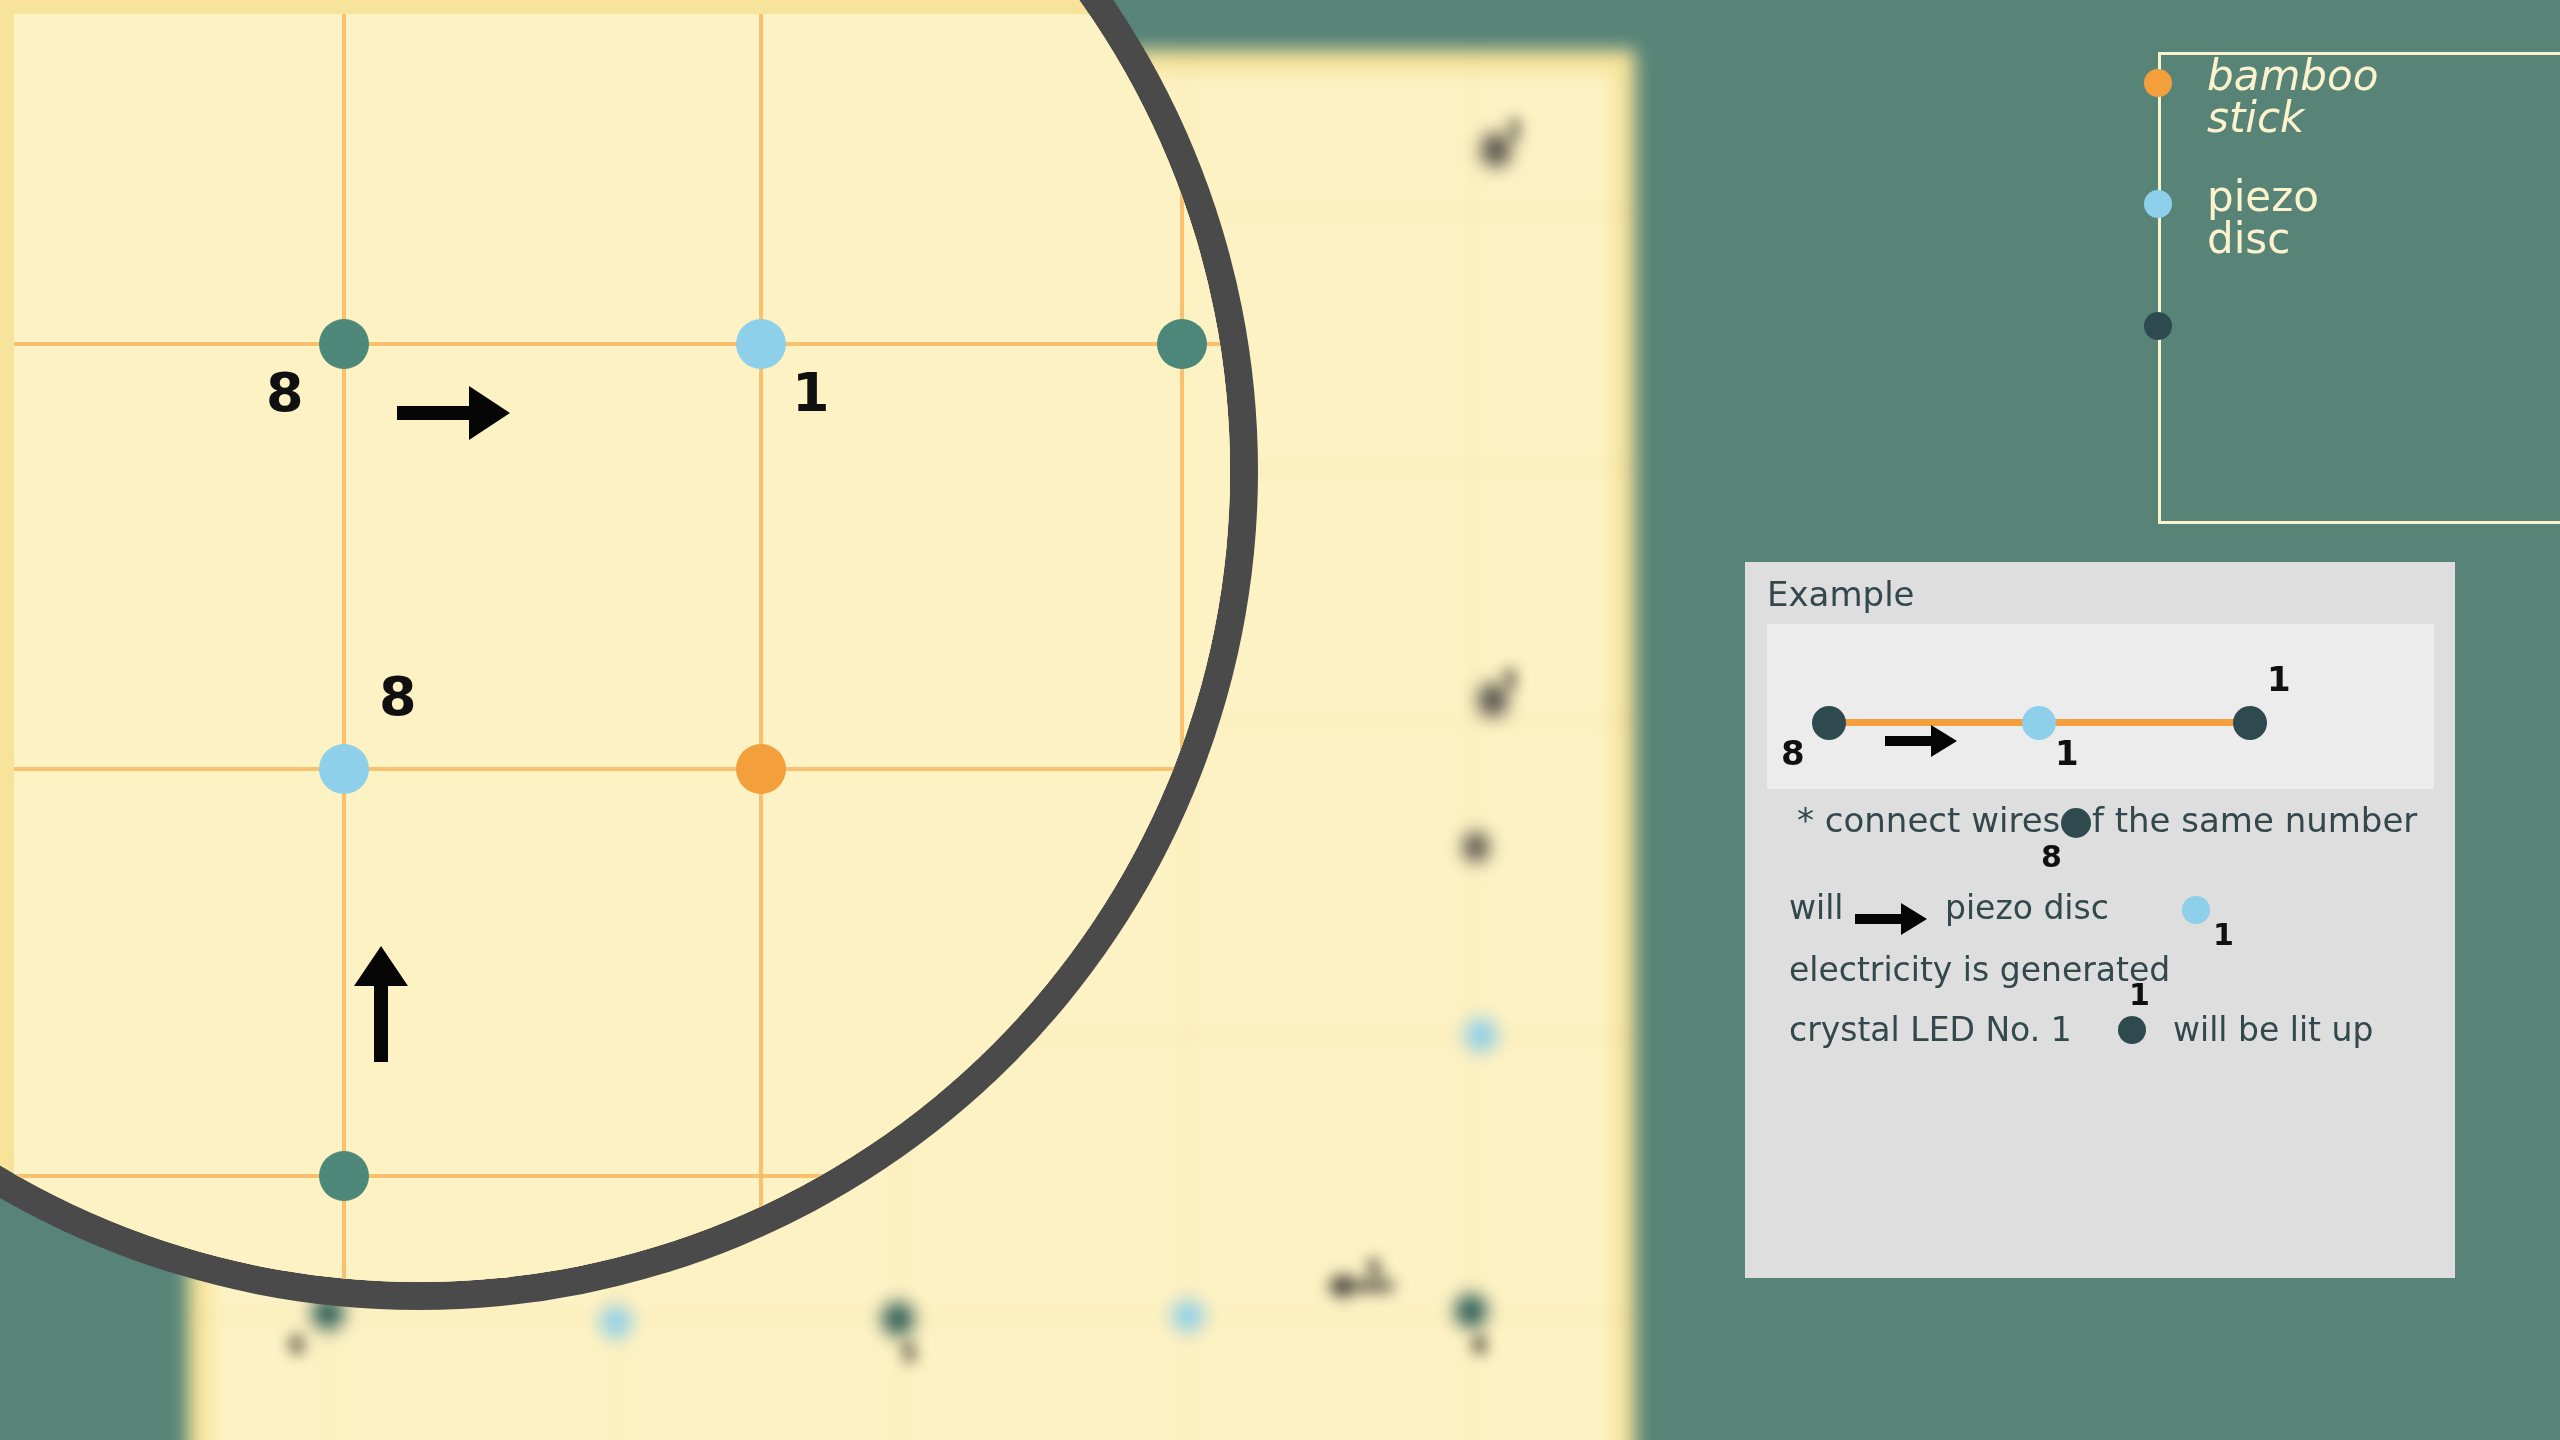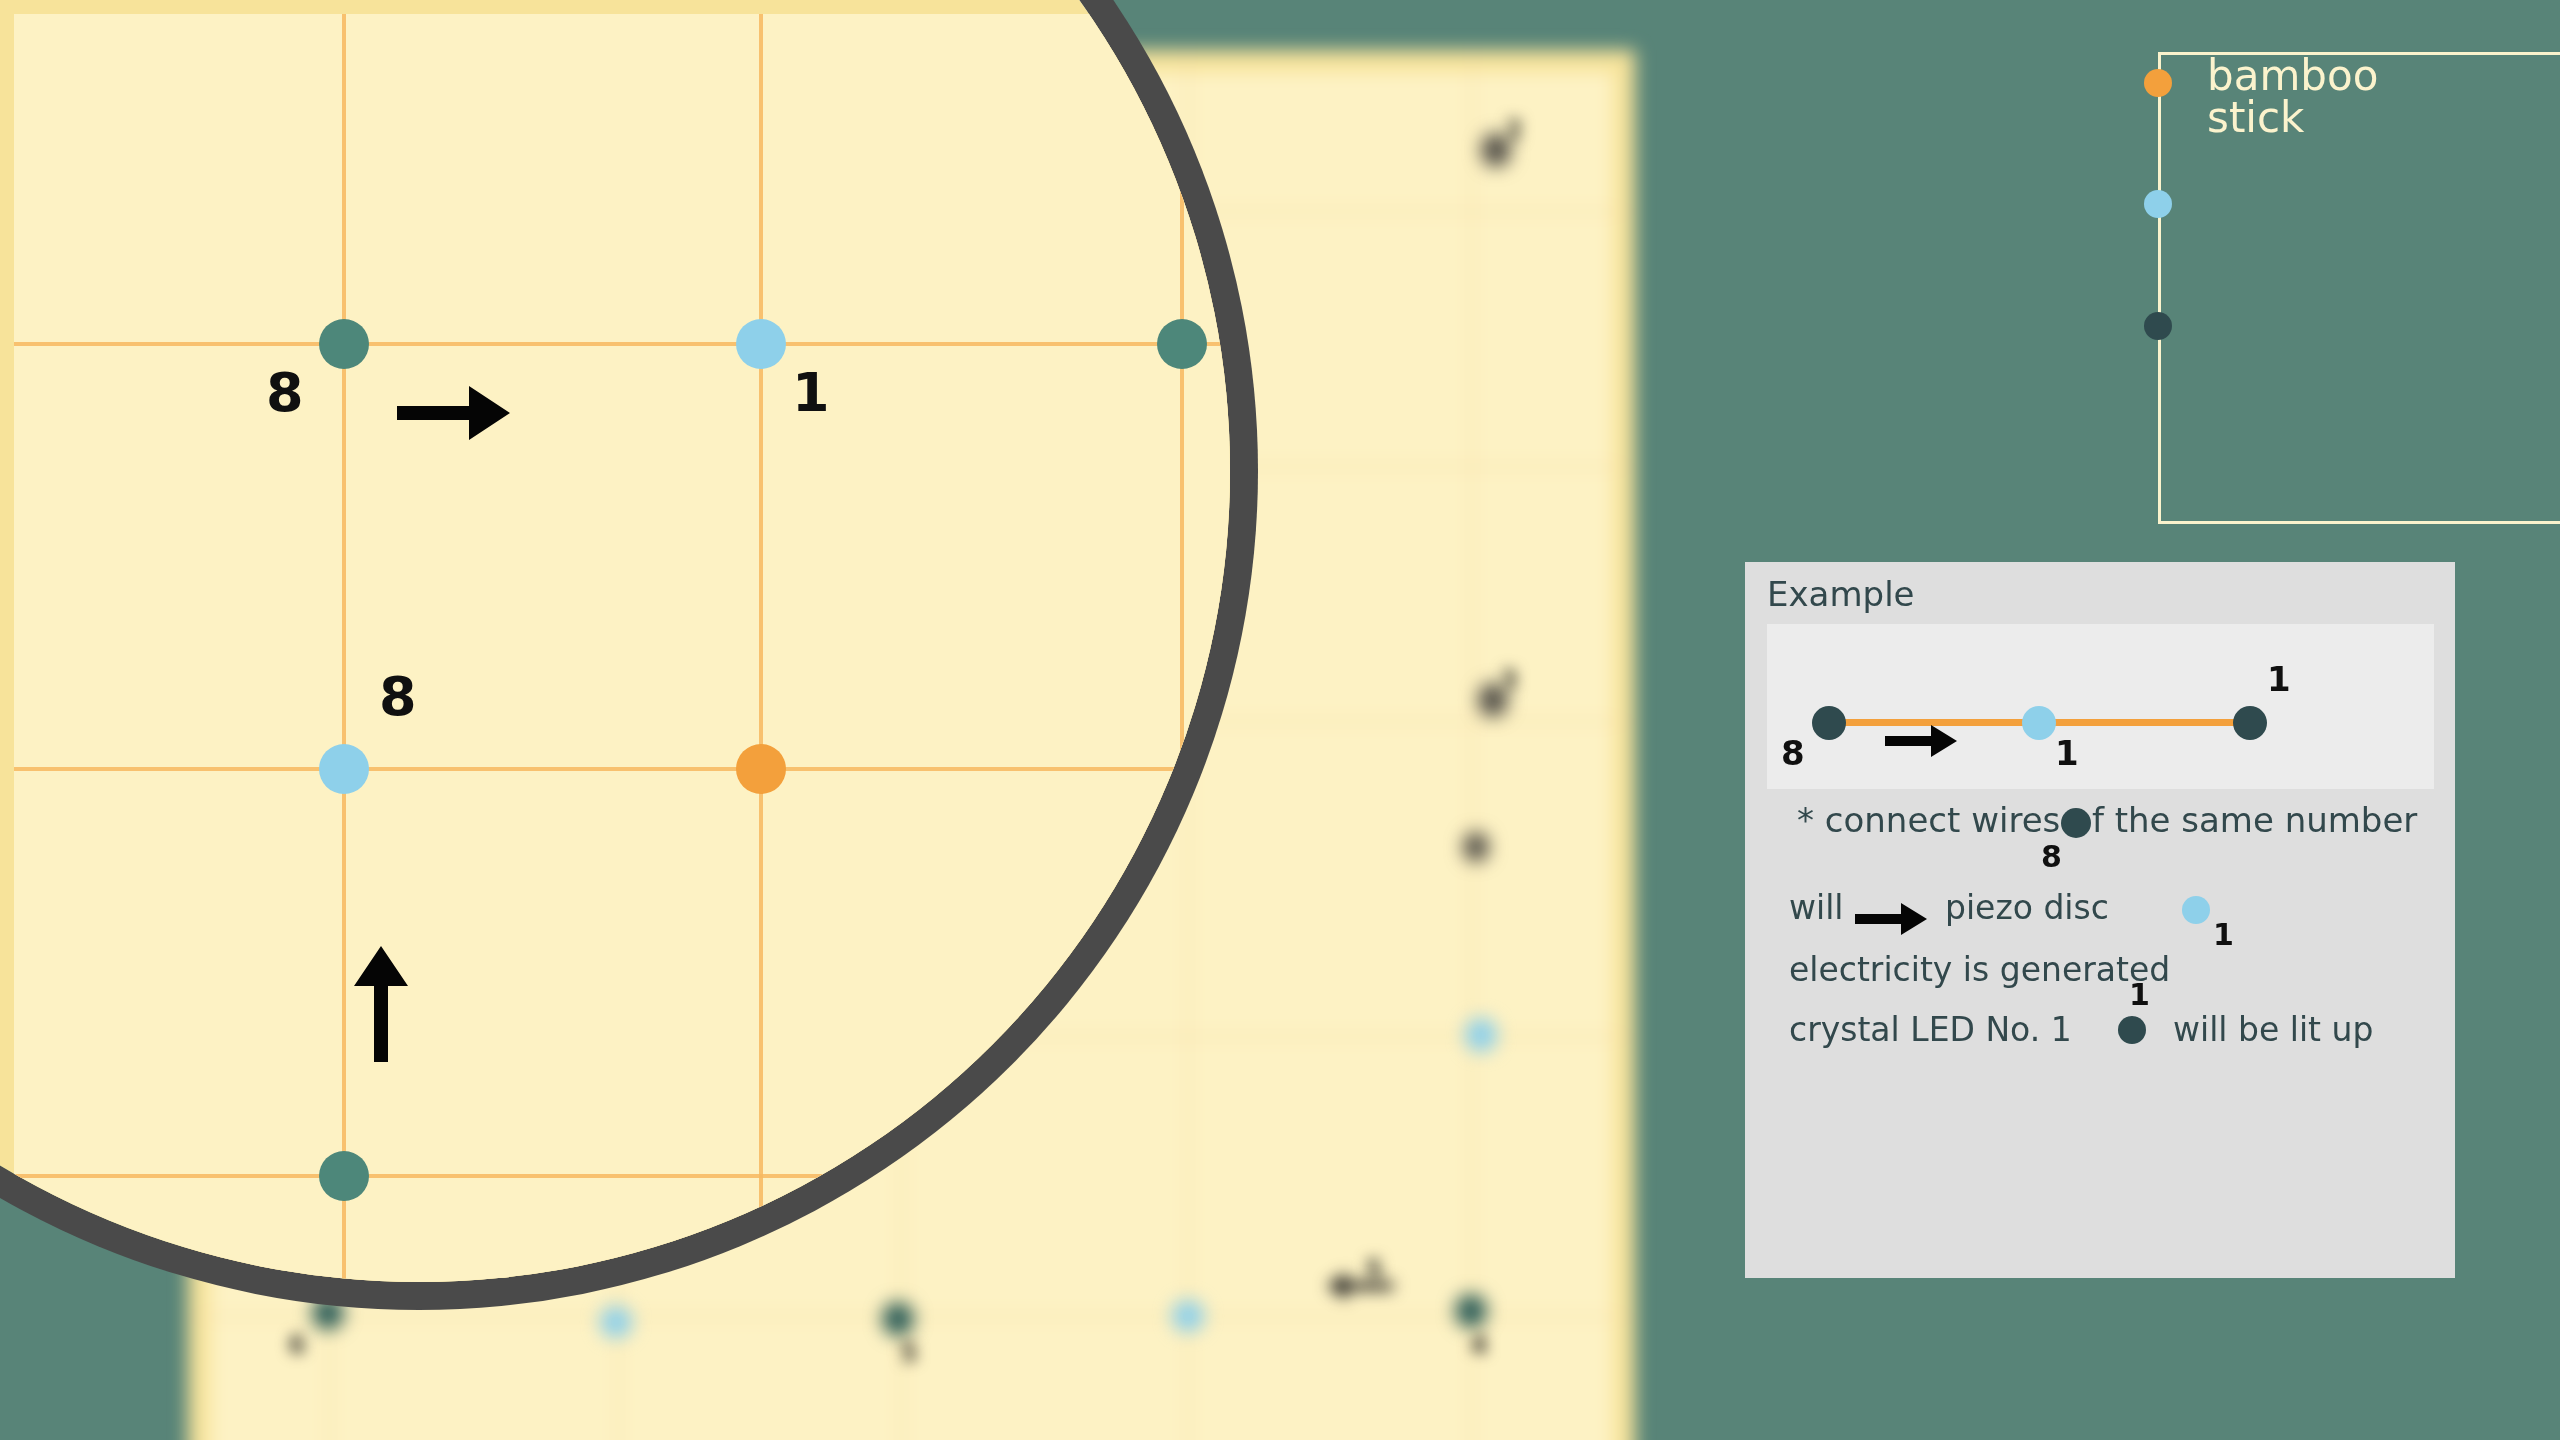--- a/index.html
+++ b/index.html
@@ -163,29 +163,33 @@
       </svg>
 
       <svg class="marrow-u" style="left:338px;top:930px;" width="58" height="118" viewBox="0 0 58 118">
         <path d="M22 118 V42 H2 L29 2 L56 42 H36 V118 Z" fill="#050505"></path>
       </svg>
     </div>
   </div>
 </div>
 
 <div id="legend">
-  <div class="legend-item" style="left:0;top:0;">
+  <div class="legend-item" style="left:0;top:0;font-style:italic;">
     <span class="legend-dot" style="background:#f3a03c;"></span>
     <span class="legend-label">
       <span>bamboo</span>
       <span class="l2">stick</span>
     </span>
   </div>
   <div class="legend-item" style="left:0;top:121px;">
     <span class="legend-dot" style="background:#8ed0ea;"></span>
+    <span class="legend-label">
+      <span>piezo</span>
+      <span class="l2">disc</span>
+    </span>
   </div>
   <div class="legend-item" style="left:0;top:243px;">
     <span class="legend-dot" style="background:#2f4a4e;"></span>
   </div>
 </div>
 
 <div id="example-panel">
   <div id="example-title">Example</div>
 
   <div id="example-inner">

